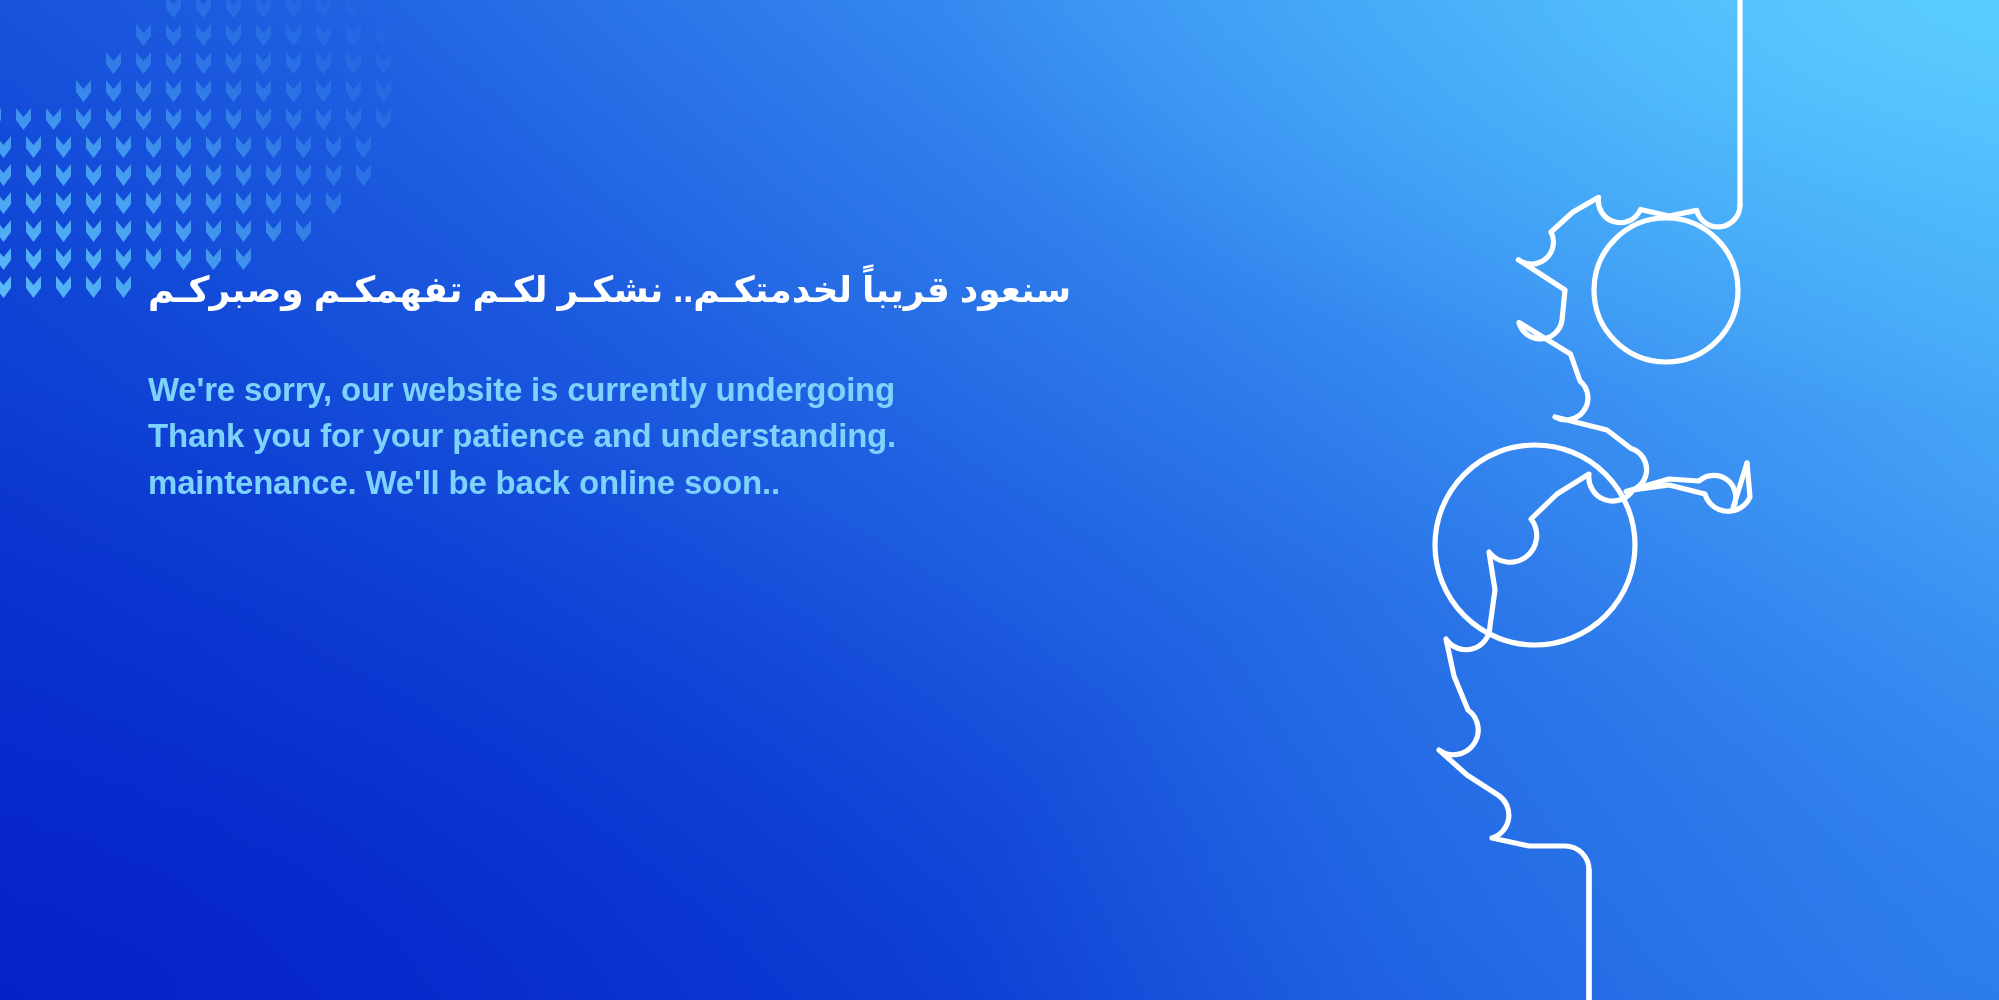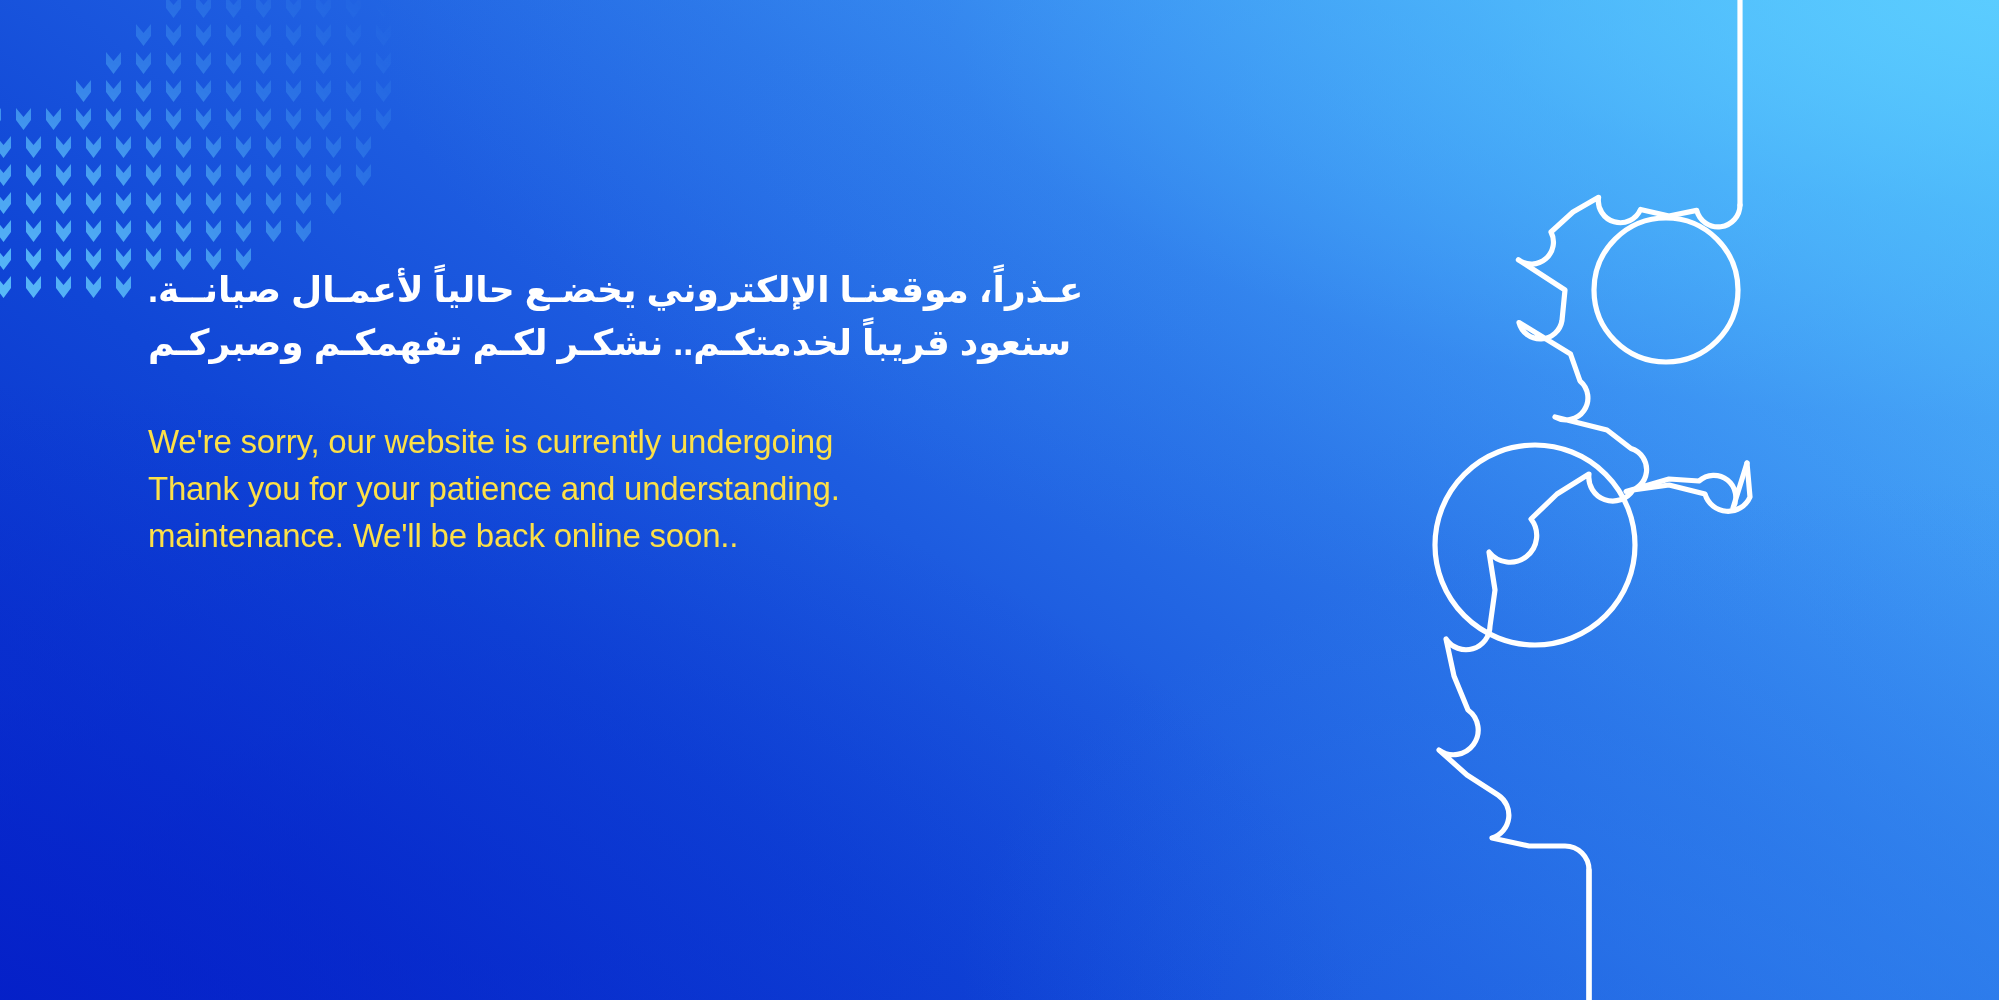--- a/index.html
+++ b/index.html
@@ -96,23 +96,23 @@
     color: #ffffff;
     white-space: nowrap;
     letter-spacing: 0px;
     text-align: left;
   }
   .en-group {
     margin-top: 50px;
   }
   .en-line {
     font-size: 33px;
-    font-weight: 400;
+    font-weight: 700;
     line-height: 1.42;
-    color: #fde047;
+    color: #7dd3fc;
     white-space: nowrap;
     letter-spacing: -0.2px;
   }
 </style>
 </head>
 <body>
 
 <div id="stage">
 
   <div class="bg-gradient"></div>
@@ -341,21 +341,20 @@
         <circle cx="336" cy="545" r="100"></circle>
       </g>
 
       <path d="M390 870 L390 1006"></path>
     </g>
   </svg>
 
   <div class="text-block">
 
     <div class="ar-group">
-      <div class="ar-line">عـذراً، موقعنـا الإلكتروني يخضـع حالياً لأعمـال صيانــة.</div>
       <div class="ar-line">سنعود قريباً لخدمتكـم.. نشكـر لكـم تفهمكـم وصبركـم</div>
     </div>
 
     <div class="en-group">
       <div class="en-line">We're sorry, our website is currently undergoing</div>
       <div class="en-line">Thank you for your patience and understanding.</div>
       <div class="en-line">maintenance. We'll be back online soon..</div>
     </div>
 
   </div>

